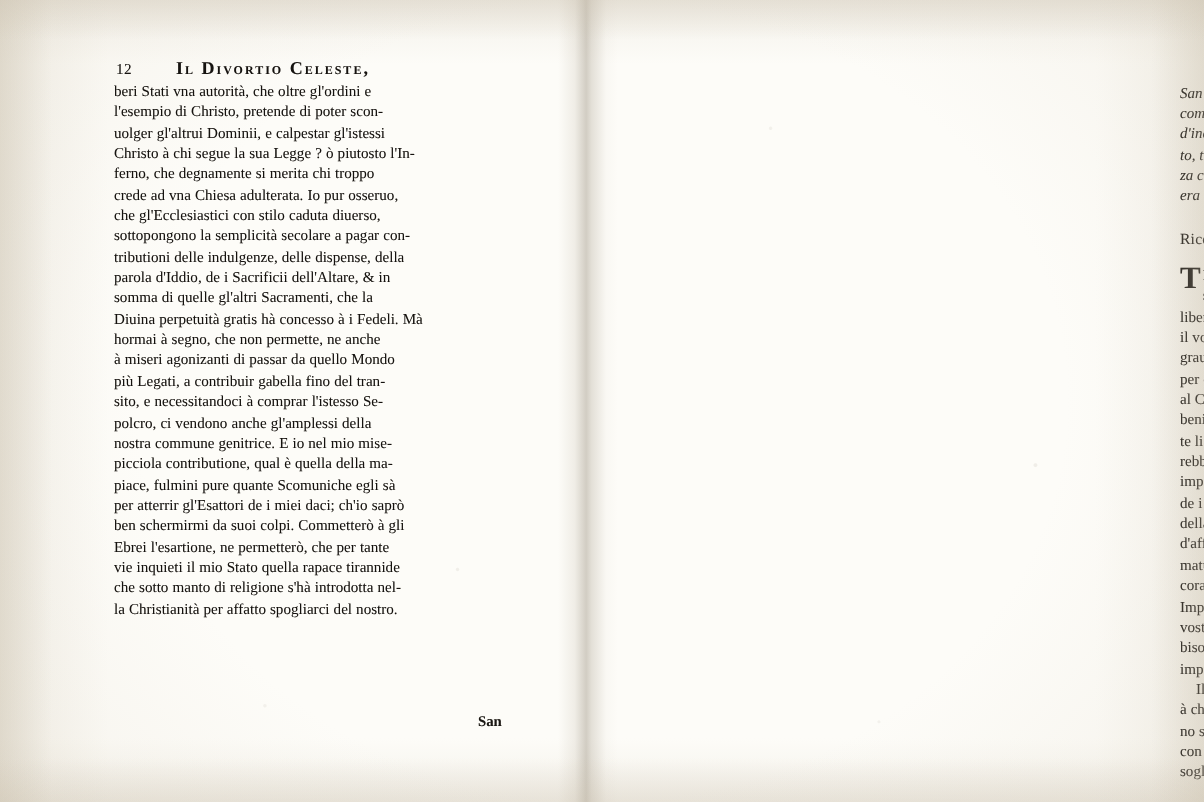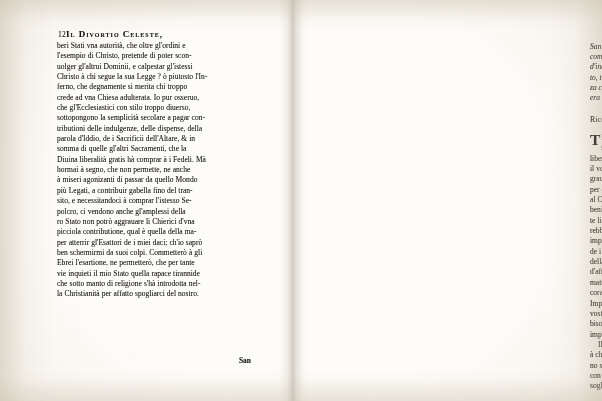--- a/index.html
+++ b/index.html
@@ -80,21 +80,21 @@
     font-size: 7.6px;
     letter-spacing: 0.2px;
   }
   .head-title {
     font-variant: small-caps;
     text-transform: capitalize;
     font-size: 9px;
     letter-spacing: 1.0px;
     font-weight: 600;
   }
-  .rh-left .head-title  { }
+  .rh-left .head-title  { margin-left: 22px; }
 
   
   .textblock {
     position: absolute;
     font-size: 7.55px;
     line-height: 10.35px;
     text-align: justify;
     text-justify: inter-word;
     color: #15120f;
   }
@@ -212,33 +212,34 @@
       <span class="head-title">Il Divortio Celeste,</span>
     </div>
 
     <div class="textblock tb-left" id="left-body">
         <span class="line">beri Stati vna autorità, che oltre gl'ordini e</span>
         <span class="line">l'esempio di Christo, pretende di poter scon-</span>
         <span class="line">uolger gl'altrui Dominii, e calpestar gl'istessi</span>
         <span class="line">Christo à chi segue la sua Legge ? ò piutosto l'In-</span>
         <span class="line">ferno, che degnamente si merita chi troppo</span>
         <span class="line">crede ad vna Chiesa adulterata. Io pur osseruo,</span>
-        <span class="line">che gl'Ecclesiastici con stilo troppo diuerso,</span>
+        <span class="line">che gl'Ecclesiastici con stilo caduta diuerso,</span>
         <span class="line">sottopongono la semplicità secolare a pagar con-</span>
         <span class="line">tributioni delle indulgenze, delle dispense, della</span>
         <span class="line">parola d'Iddio, de i Sacrificii dell'Altare, &amp; in</span>
         <span class="line">somma di quelle gl'altri Sacramenti, che la</span>
-        <span class="line">Diuina liberalità gratis hà comprar à i Fedeli. Mà</span>
+        <span class="line">Diuina perpetuità gratis hà concesso à i Fedeli. Mà</span>
         <span class="line">hormai à segno, che non permette, ne anche</span>
         <span class="line">à miseri agonizanti di passar da quello Mondo</span>
         <span class="line">più Legati, a contribuir gabella fino del tran-</span>
         <span class="line">sito, e necessitandoci à comprar l'istesso Se-</span>
         <span class="line">polcro, ci vendono anche gl'amplessi della</span>
-        <span class="line">ro Stato non potrò aggrauare li Chierici d'vna</span>
+        <span class="line">nostra commune genitrice. E io nel mio mise-</span>
         <span class="line">picciola contributione, qual è quella della ma-</span>
+        <span class="line">piace, fulmini pure quante Scomuniche egli sà</span>
         <span class="line">per atterrir gl'Esattori de i miei daci; ch'io saprò</span>
         <span class="line">ben schermirmi da suoi colpi. Commetterò à gli</span>
         <span class="line">Ebrei l'esartione, ne permetterò, che per tante</span>
         <span class="line">vie inquieti il mio Stato quella rapace tirannide</span>
         <span class="line">che sotto manto di religione s'hà introdotta nel-</span>
         <span class="line">la Christianità per affatto spogliarci del nostro.</span>
       </div>
 
     <div class="catchword cw-left">San</div>
   </div>

